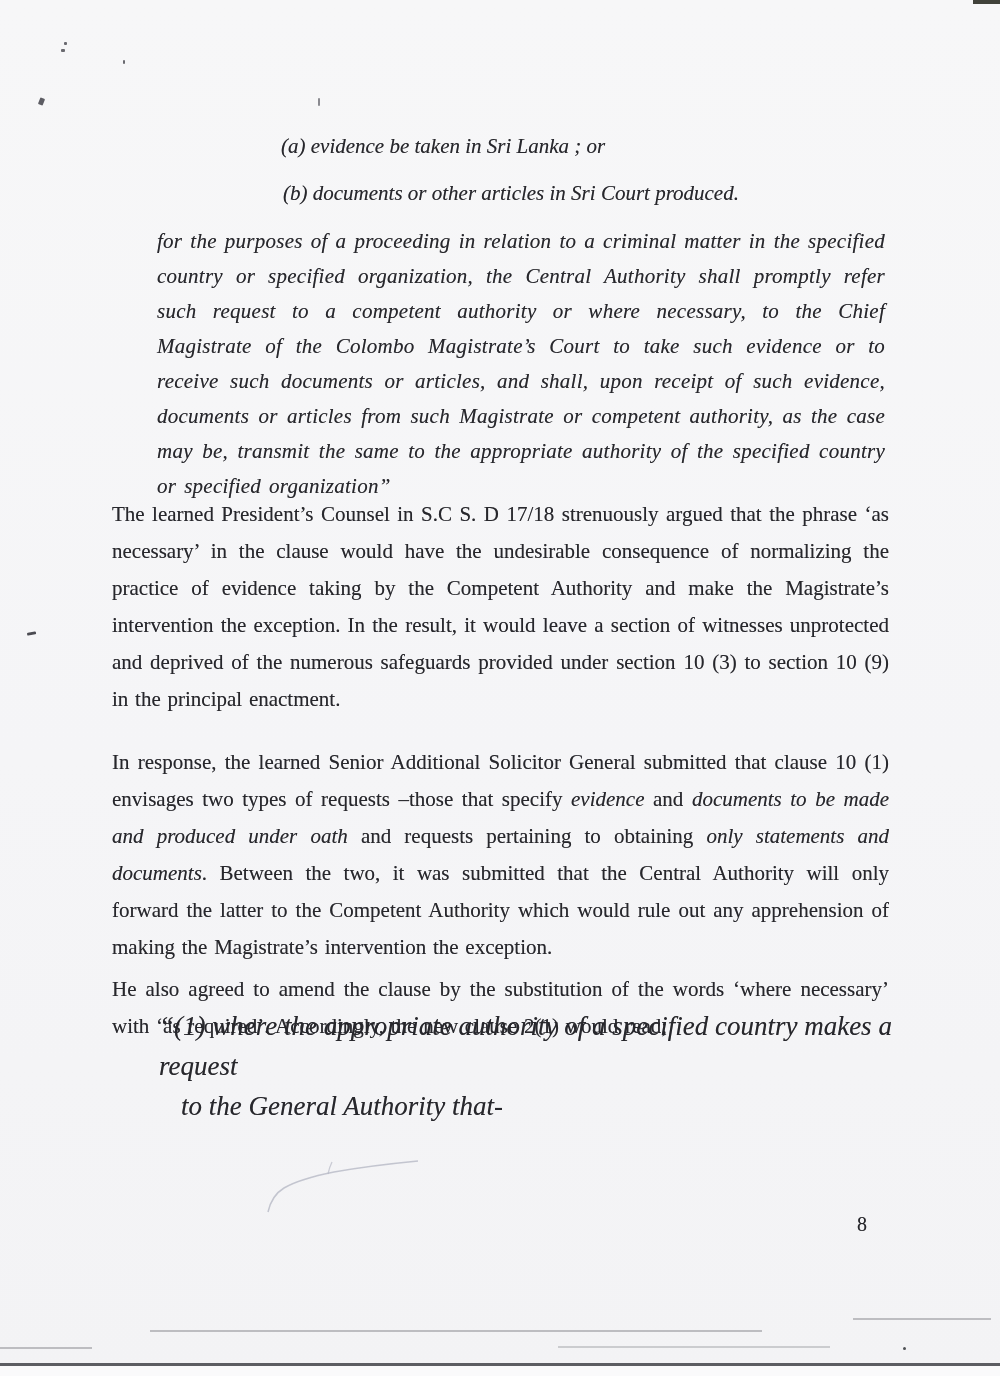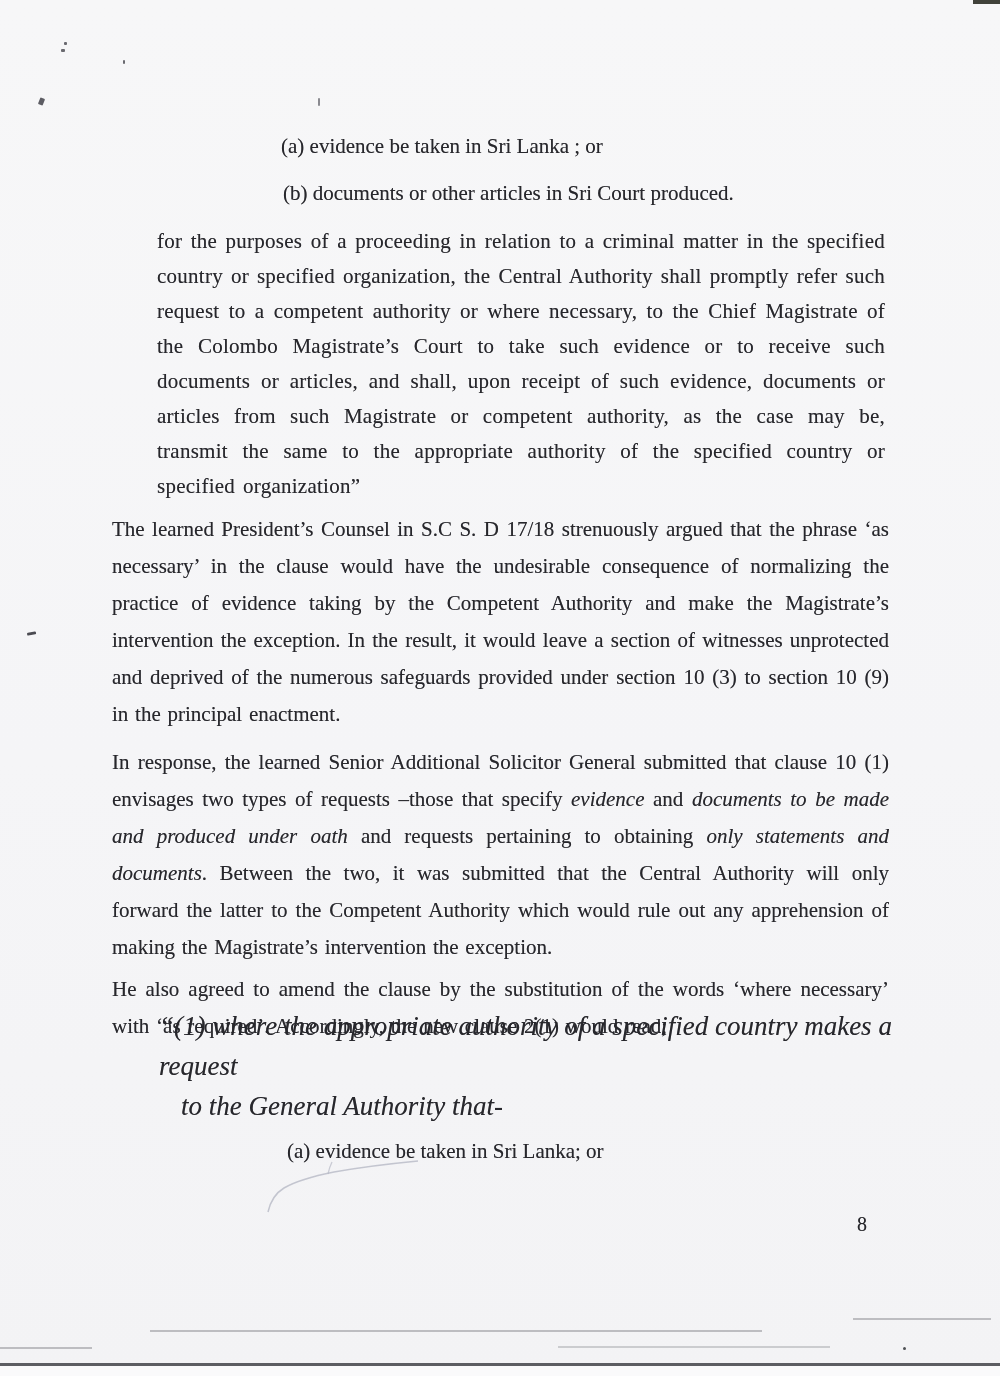--- a/index.html
+++ b/index.html
@@ -4,33 +4,33 @@
 <style>
   html,body{margin:0;padding:0;background:#e9e9eb;}
   .sheet{
     position:relative;width:1000px;height:1376px;overflow:hidden;
     background:linear-gradient(180deg,#f7f7f8 0%,#f5f5f7 55%,#f3f3f5 100%);
     font-family:"Liberation Serif","DejaVu Serif",serif;
     color:#27272c;
     text-shadow:0 0 .5px rgba(40,40,45,.45);
   }
   .it{font-style:italic;}
-  .quote-item{position:absolute;font-size:21px;white-space:nowrap;}
+  .quote-item{position:absolute;font-style:italic;font-size:21px;white-space:nowrap;}
   .qa1{left:281px;top:134px;}
   .qb1{left:283px;top:181px;}
   .quote-body{
     position:absolute;left:157px;top:224px;width:728px;
-    font-size:21px;line-height:35px;
+    font-style:italic;font-size:21px;line-height:35px;
     text-align:justify;word-spacing:2.5px;letter-spacing:.25px;margin:0;
   }
   .body-para{
     position:absolute;left:112px;width:777px;margin:0;
     font-size:21px;line-height:37px;text-align:justify;word-spacing:1.5px;
   }
-  .p1{top:511px;}
+  .p1{top:496px;}
   .p2{top:744px;}
   .p3{top:971px;}
   .amended{
     position:absolute;left:143px;top:990px;width:760px;
     font-style:italic;font-size:27px;line-height:40px;margin:16px;
   }
   .amended .cont{padding-left:22px;}
   .qa2{left:287px;top:1139px;}
   .page-number{position:absolute;left:857px;top:1213px;font-size:20px;}
   
@@ -72,21 +72,20 @@
   <p class="body-para p1">The learned President’s Counsel in S.C S. D 17/18 strenuously argued that the phrase ‘as necessary’ in the clause would have the undesirable consequence of normalizing the practice of evidence taking by the Competent Authority and make the Magistrate’s intervention the exception. In the result, it would leave a section of witnesses unprotected and deprived of the numerous safeguards provided under section 10 (3) to section 10 (9) in the principal enactment.</p>
 
   <p class="body-para p2"><span>In response, the learned Senior Additional Solicitor General submitted that clause 10 (1) envisages two types of requests –those that specify </span><span class="it">evidence</span><span> and </span><span class="it">documents to be made and produced under oath</span><span> and requests pertaining to obtaining </span><span class="it">only statements and documents</span><span>. Between the two, it was submitted that the Central Authority will only forward the latter to the Competent Authority which would rule out any apprehension of making the Magistrate’s intervention the exception.</span></p>
 
   <p class="body-para p3">He also agreed to amend the clause by the substitution of the words ‘where necessary’ with ‘as required’. Accordingly, the new clause 2(1) would read;</p>
 
   <div class="amended">
     <div>“(1) where the appropriate authority of a specified country makes a request</div>
     <div class="cont">to the General Authority that-</div>
   </div>
-  <div class="quote-item qa2">(a) evidence be taken in Sri Lanka; or</div>
 
   <div class="page-number">8</div>
 
   <svg class="pen-mark" viewBox="0 0 210 62" xmlns="http://www.w3.org/2000/svg">
     <path d="M46,57 C48,48 52,39 62,33 C74,26 92,21 112,17 C140,12 165,9 196,6" fill="none" stroke="#b7b9c6" stroke-width="1.5" opacity="0.8"></path>
     <path d="M106,19 C107,14 108,11 110,7" fill="none" stroke="#b7b9c6" stroke-width="1.3" opacity="0.7"></path>
   </svg>
 
   <div class="scan-line sl1"></div>
   <div class="scan-line sl2"></div>

